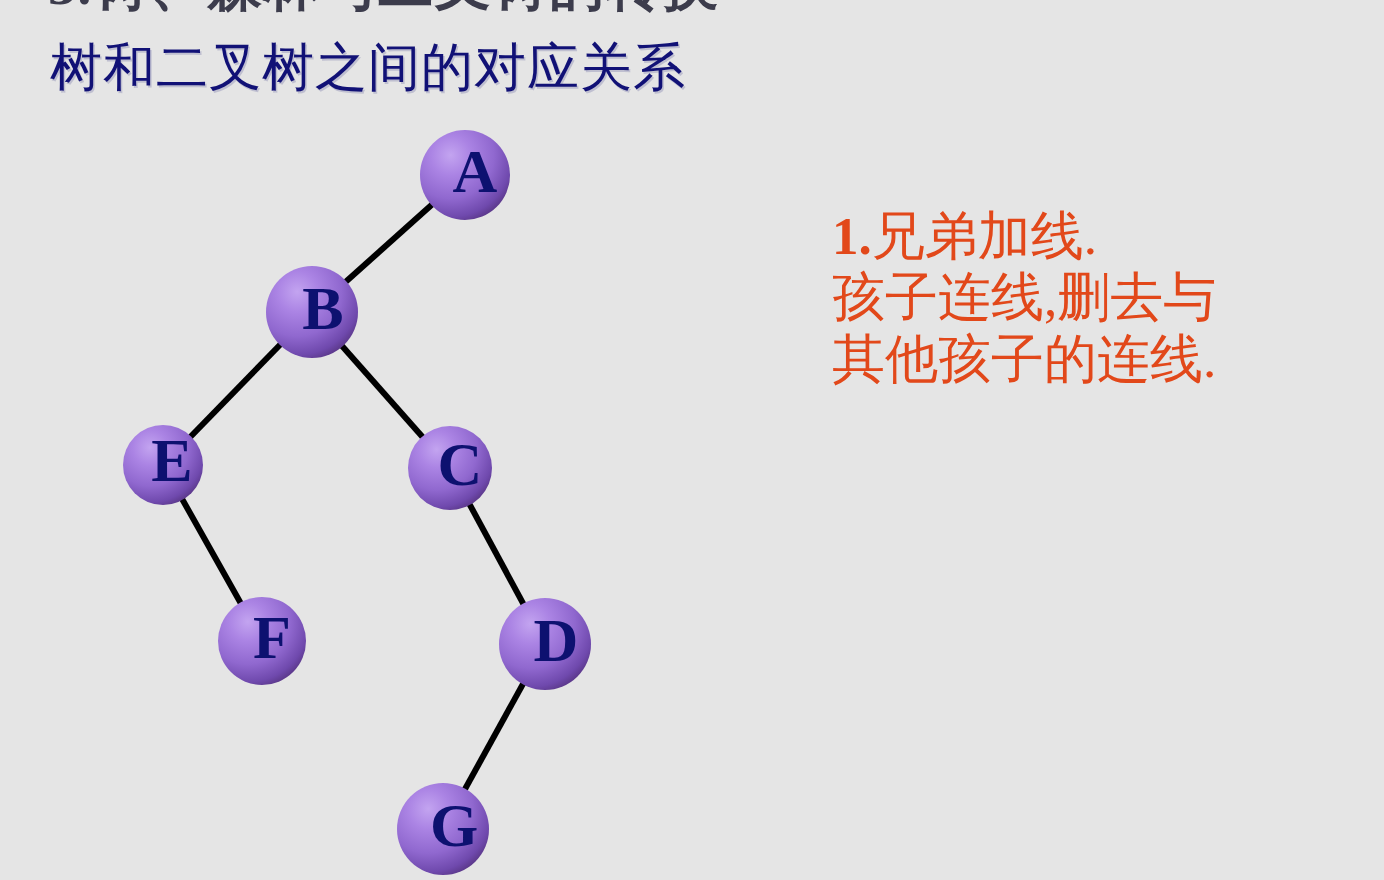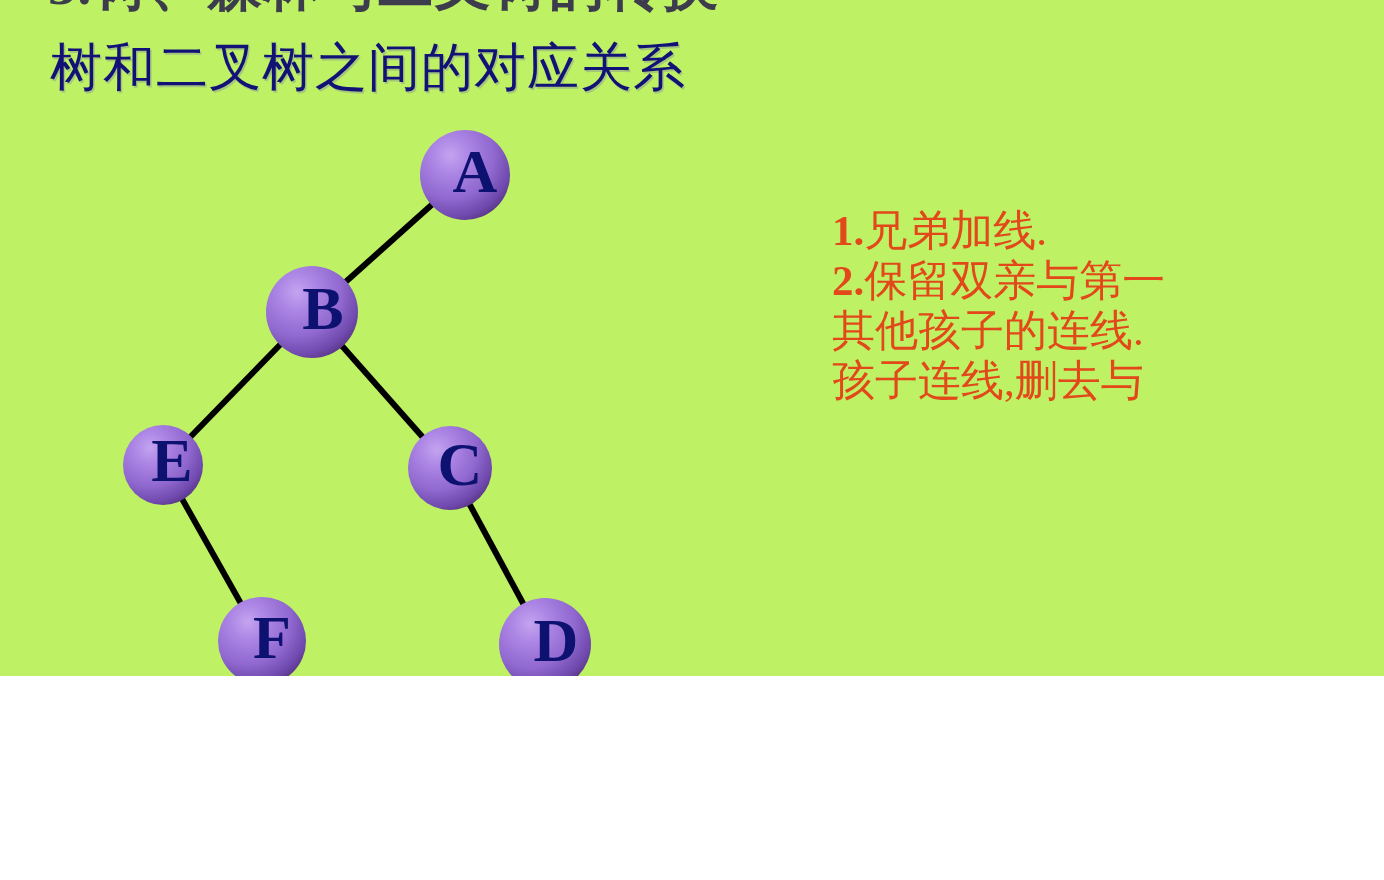--- a/index.html
+++ b/index.html
@@ -14,22 +14,22 @@
     overflow: hidden;
     font-family: "Liberation Serif", "DejaVu Serif", serif;
     position: relative;
   }
 
   #slide {
     position: absolute;
     left: 0;
     top: 0;
     width: 1384px;
-    height: 676px;
-    background: #bef264;
+    height: 880px;
+    background: #e5e5e5;
     overflow: hidden;
   }
 
   
   .heading-cut {
     position: absolute;
     left: 48px;
     top: -42px;
     width: 1100px;
     font-family: "Liberation Serif", "DejaVu Serif", serif;
@@ -82,21 +82,21 @@
   }
 
   
   #steps {
     position: absolute;
     left: 832px;
     top: 206px;
     width: 545px;
     color: #e2481a;
     font-family: "Liberation Serif", "DejaVu Serif", serif;
-    font-size: 43px;
+    font-size: 53px;
     font-weight: 400;
     line-height: 1.16;
     letter-spacing: 0px;
   }
   #steps .step-line {
     white-space: nowrap;
     display: block;
   }
   #steps .num {
     font-weight: 700;
@@ -156,18 +156,17 @@
         </g>
         <g class="node-group">
           <circle cx="443" cy="829" r="46" fill="url(#sphere)"></circle>
           <text x="454" y="832" class="node-label" fill="#0d1170" font-size="65">G</text>
         </g>
       </g>
   </svg>
 
   <div id="steps">
       <span class="step-line"><span class="num">1.</span><span>兄弟加线.</span></span>
-      <span class="step-line"><span class="num">2.</span><span>保留双亲与第一</span></span>
+      <span class="step-line"><span>孩子连线,删去与</span></span>
       <span class="step-line"><span>其他孩子的连线.</span></span>
-      <span class="step-line"><span>孩子连线,删去与</span></span>
     </div>
 
 </div>
 
 </body></html>

